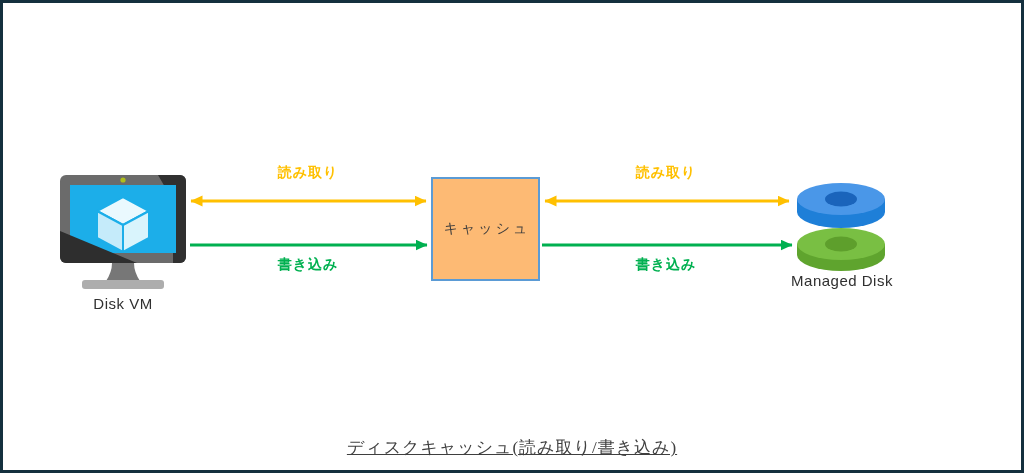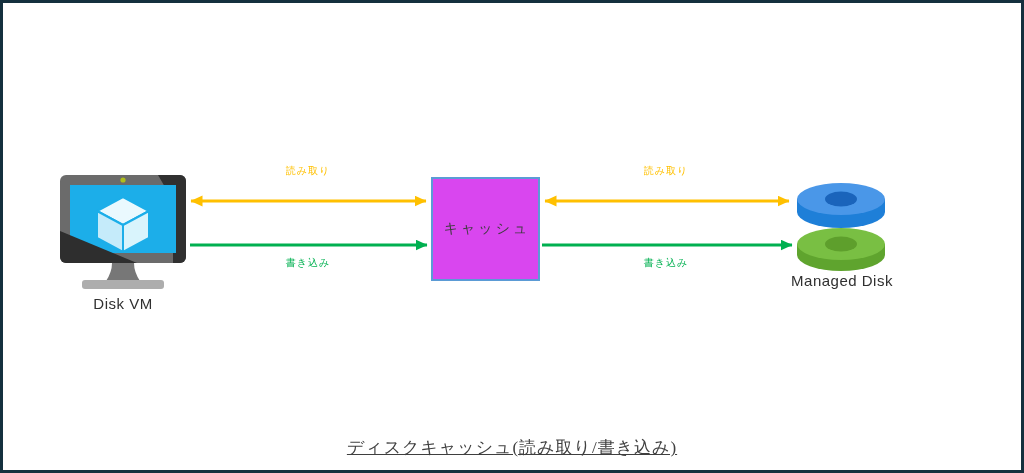--- a/index.html
+++ b/index.html
@@ -14,42 +14,42 @@
   #frame-border{
     position:absolute;inset:0;
     border:3px solid #14303E;
     pointer-events:none;
     box-sizing:border-box;
   }
   #diagram-svg{position:absolute;left:0;top:0;}
   .flow-label{
     position:absolute;
     transform:translateX(-50%);
-    font-size:10px;
-    font-weight:400;
+    font-size:14px;
+    font-weight:700;
     white-space:nowrap;
     letter-spacing:1px;
   }
   .flow-label.read{color:#FFC000;}
   .flow-label.write{color:#00B050;text-align:center;}
   .node-label{
     position:absolute;
     transform:translateX(-50%);
     font-size:15px;
     color:#303030;
     white-space:nowrap;
     letter-spacing:0.5px;
   }
   #cache-box{
     position:absolute;
     left:431px;top:177px;
     width:109px;height:104px;
     box-sizing:border-box;
     border:2px solid #5B9BD5;
-    background:#d946ef;
+    background:#fdba74;
     display:flex;align-items:center;justify-content:center;
   }
   #cache-box span{
     font-family:"Liberation Serif","DejaVu Serif",serif;
     font-size:14px;
     color:#3C3C3C;
     letter-spacing:3px;
     padding-left:3px;
     white-space:nowrap;
   }

